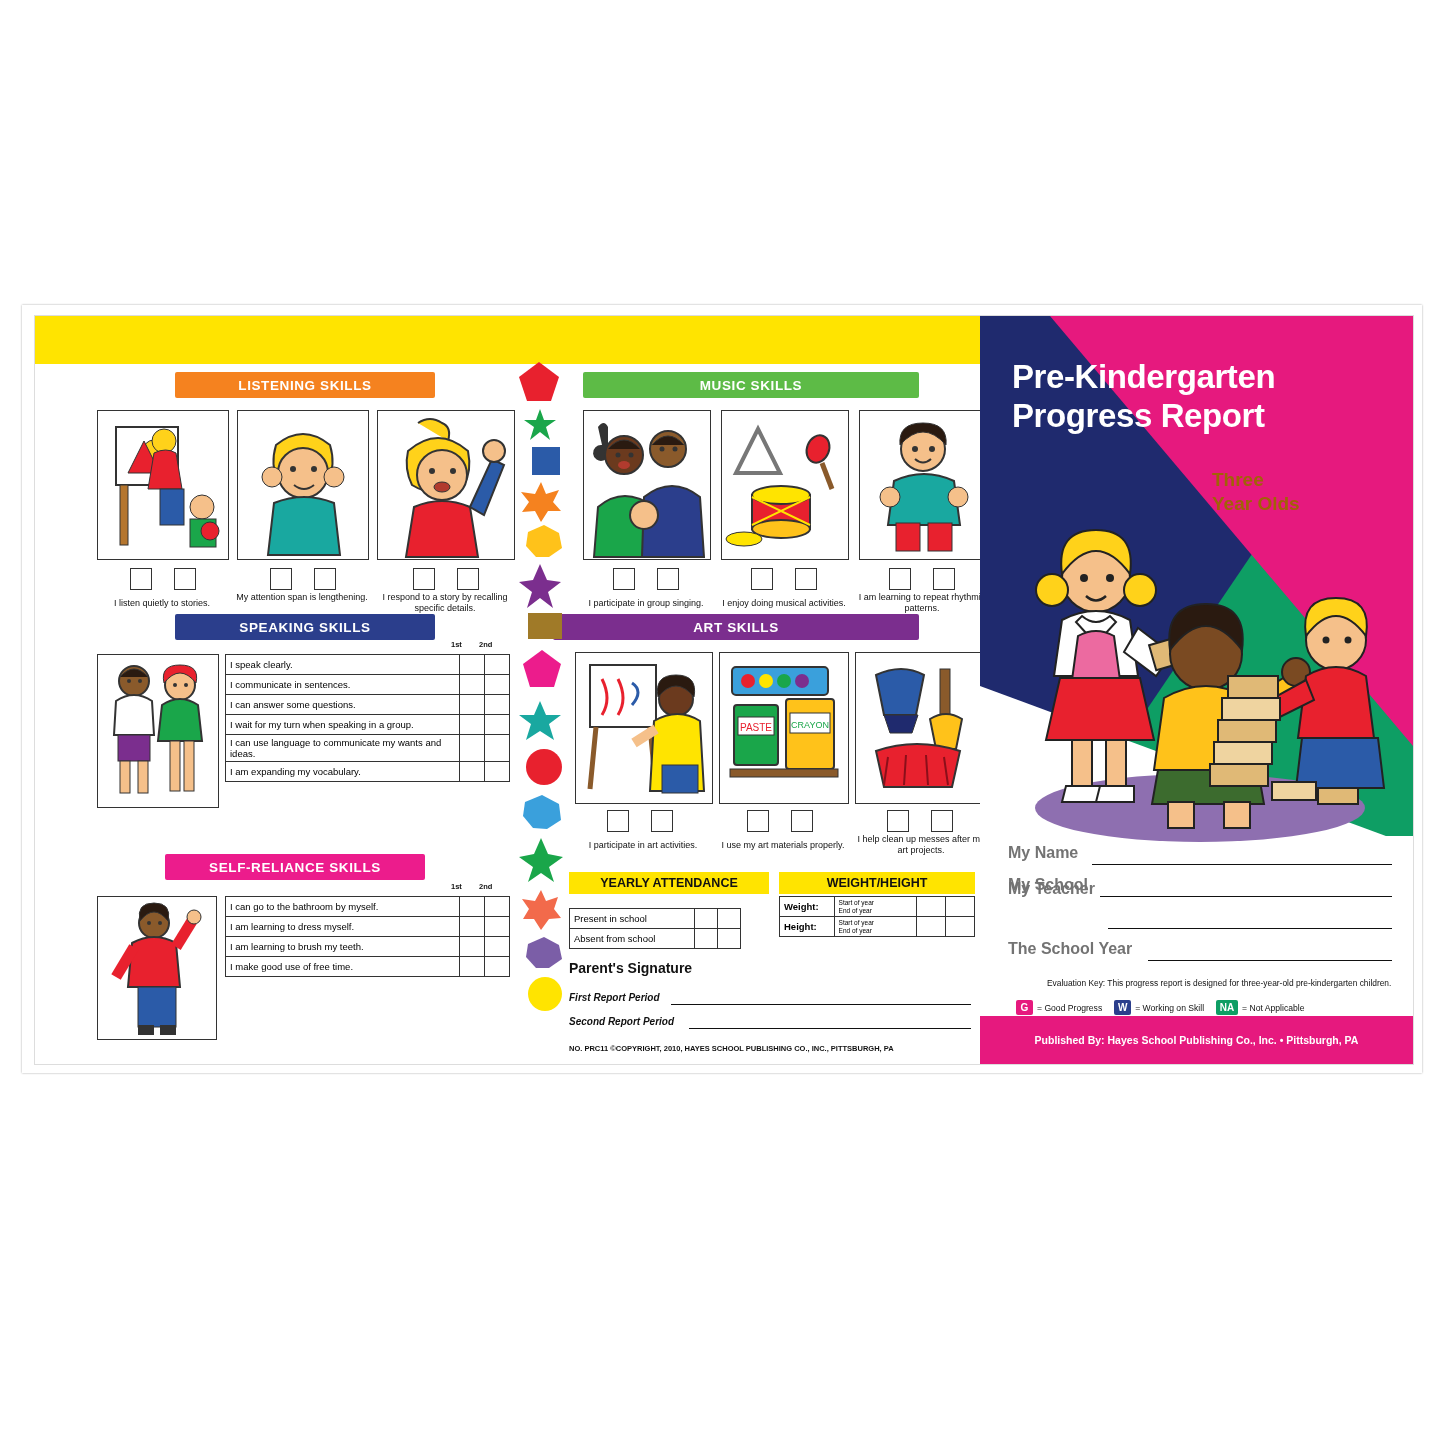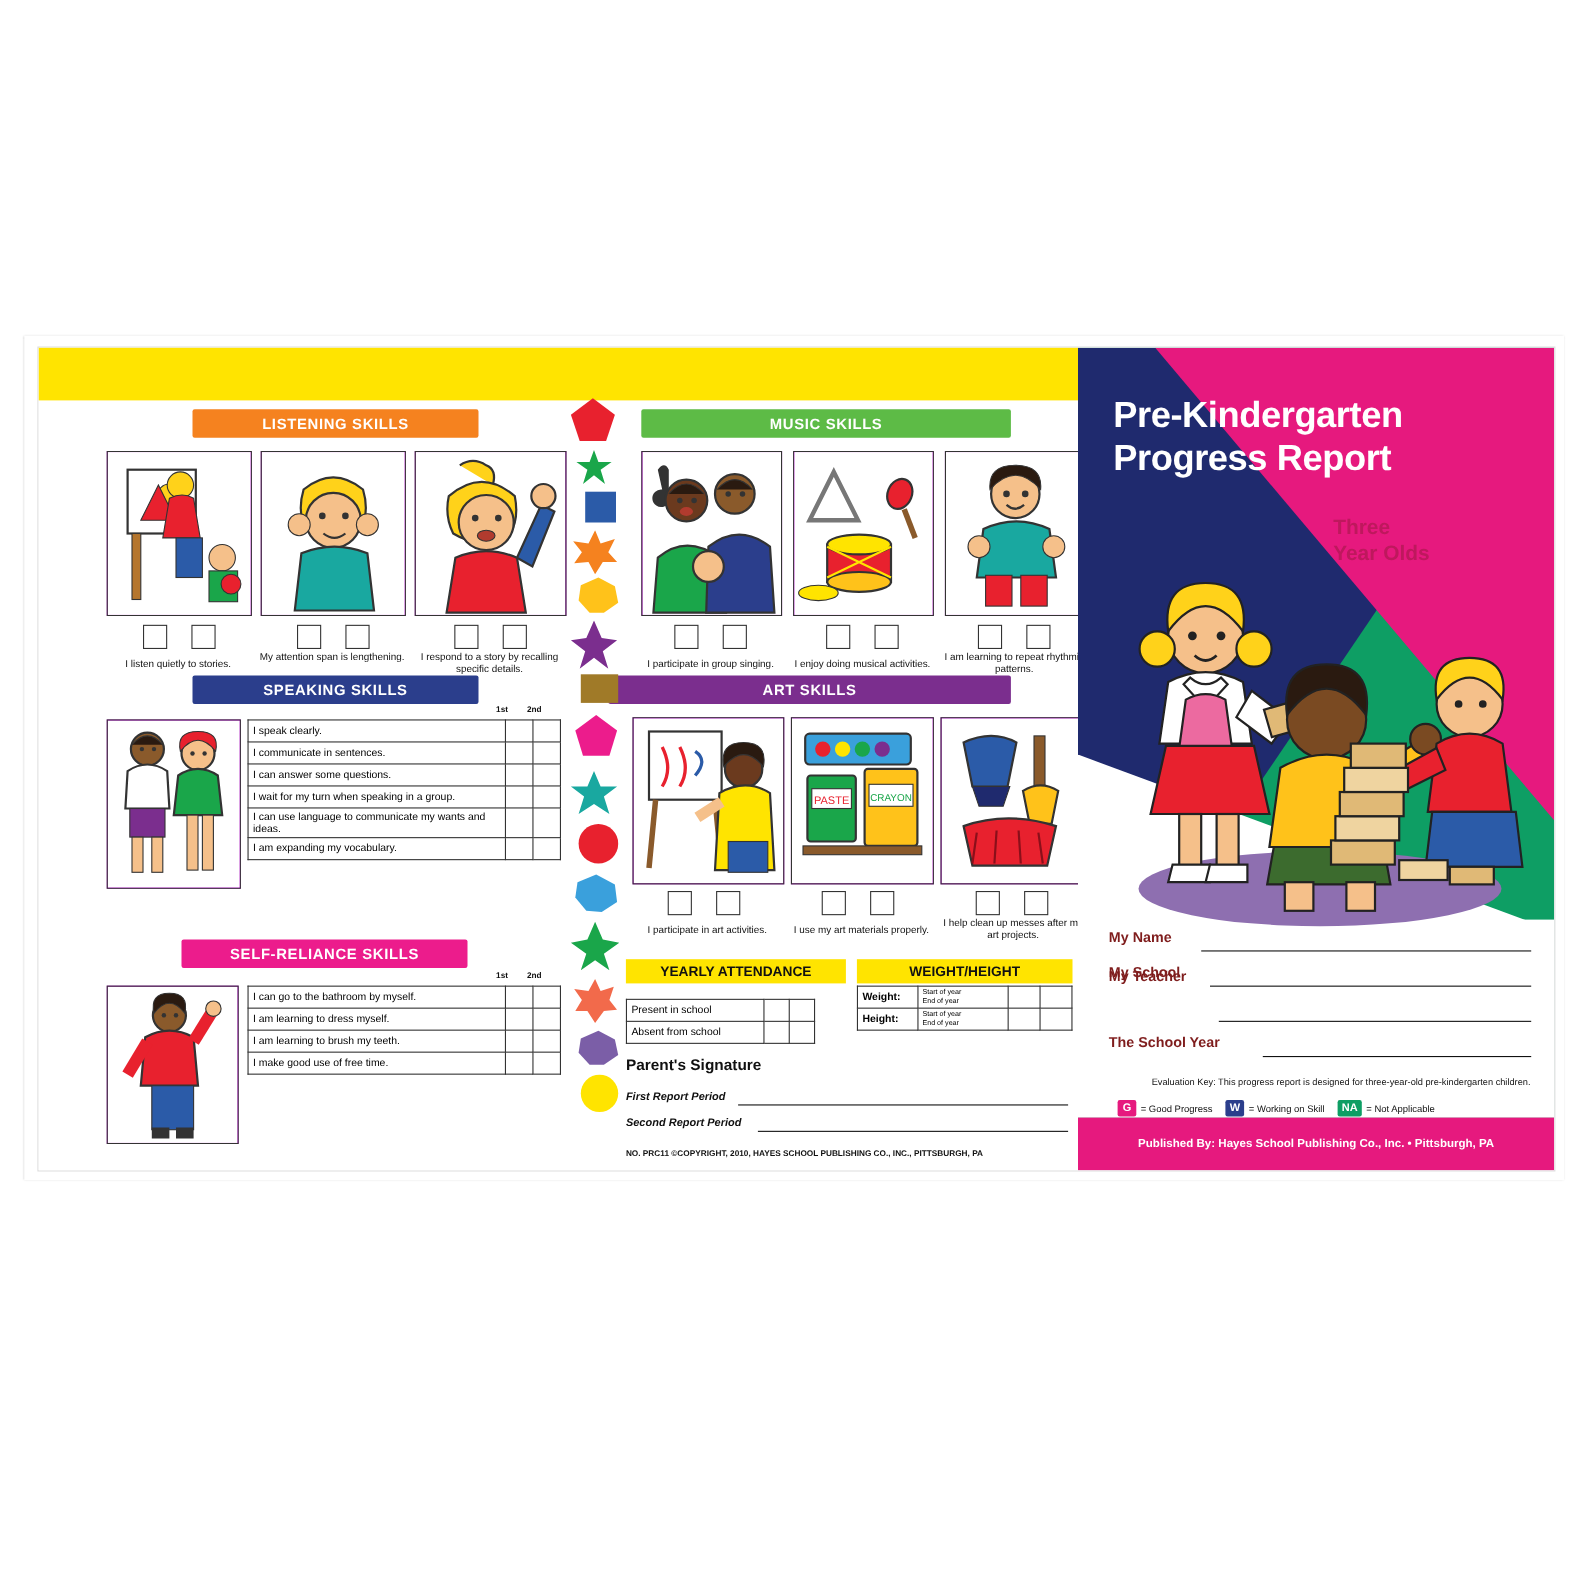--- a/index.html
+++ b/index.html
@@ -41,23 +41,23 @@
   
   .rightpanel{position:absolute;left:945px;top:0;width:433px;height:748px;background:#fff;overflow:hidden;}
   .rp-green{position:absolute;left:0;top:0;width:433px;height:700px;background:#0E9E64;}
   .rp-navy{position:absolute;left:0;top:0;width:433px;height:700px;background:#1F2A6E;clip-path:polygon(0 0,433px 0,0 640px);}
   .rp-magenta{position:absolute;left:0;top:0;width:433px;height:700px;background:#E6197E;clip-path:polygon(70px 0,433px 0,433px 430px);}
   .rp-white{position:absolute;left:0;top:370px;width:433px;height:330px;background:#fff;clip-path:polygon(0 0,433px 160px,433px 330px,0 330px);}
   .rp-whitebot{position:absolute;left:0;top:520px;width:433px;height:180px;background:#fff;}
   .rp-footer{position:absolute;left:0;top:700px;width:433px;height:48px;background:#E6197E;color:#fff;display:flex;align-items:center;justify-content:center;font-size:10.5px;font-weight:bold;}
 
   .rp-title{position:absolute;left:32px;top:42px;width:390px;color:#fff;font-weight:bold;font-size:33px;line-height:1.18;letter-spacing:-.4px;}
-  .rp-sub{position:absolute;left:232px;top:152px;color:#be185d;font-weight:bold;font-size:19px;line-height:1.25;}
-
-  .field{position:absolute;font-weight:bold;font-size:13px;color:#7f1d1d;}
+  .rp-sub{position:absolute;left:232px;top:152px;color:#a16207;font-weight:bold;font-size:19px;line-height:1.25;}
+
+  .field{position:absolute;font-weight:bold;font-size:16px;color:#737373;}
   .fieldline{position:absolute;border-bottom:1.6px solid #111;}
 
   .evaltext{position:absolute;left:27px;top:622px;width:392px;font-size:8.4px;color:#111;}
   .keyrow{position:absolute;left:36px;top:648px;display:flex;align-items:center;gap:4px;font-size:8.6px;color:#111;}
   .keybox{display:inline-flex;align-items:center;justify-content:center;color:#fff;font-weight:bold;font-size:10px;width:17px;height:15px;border-radius:2px;}
 </style>
 </head>
 <body>
 
 <div class="sheet">

